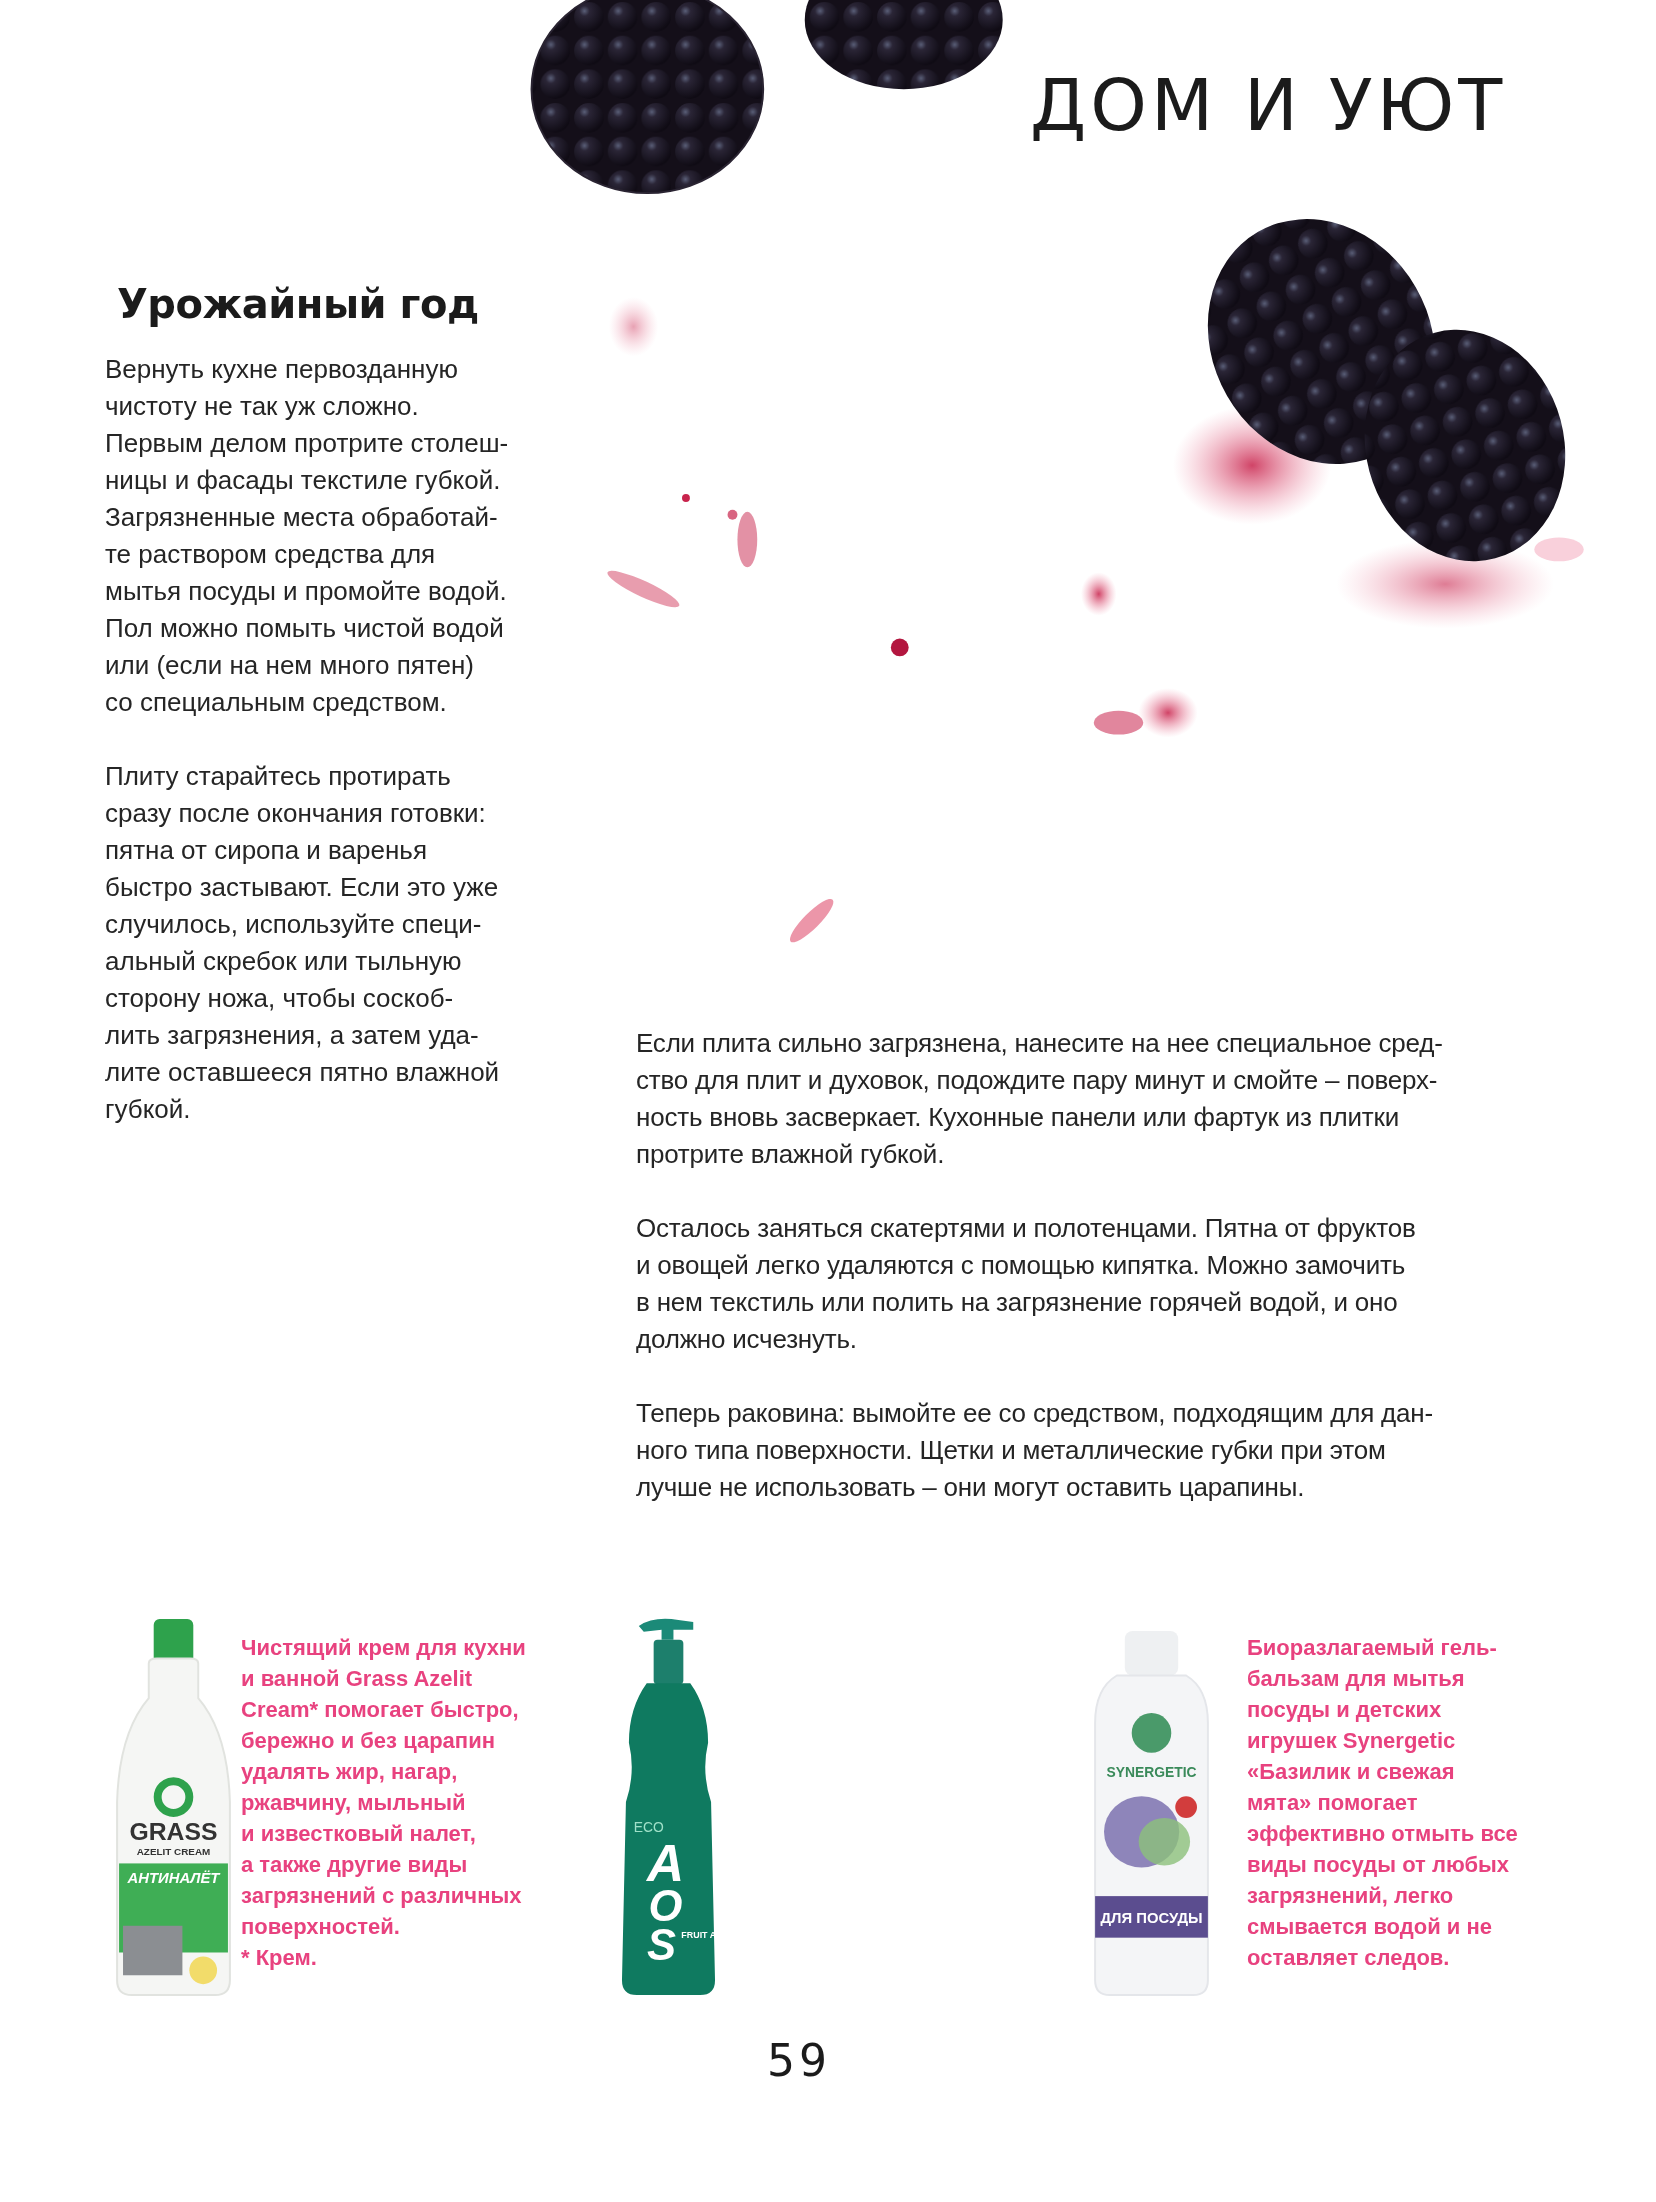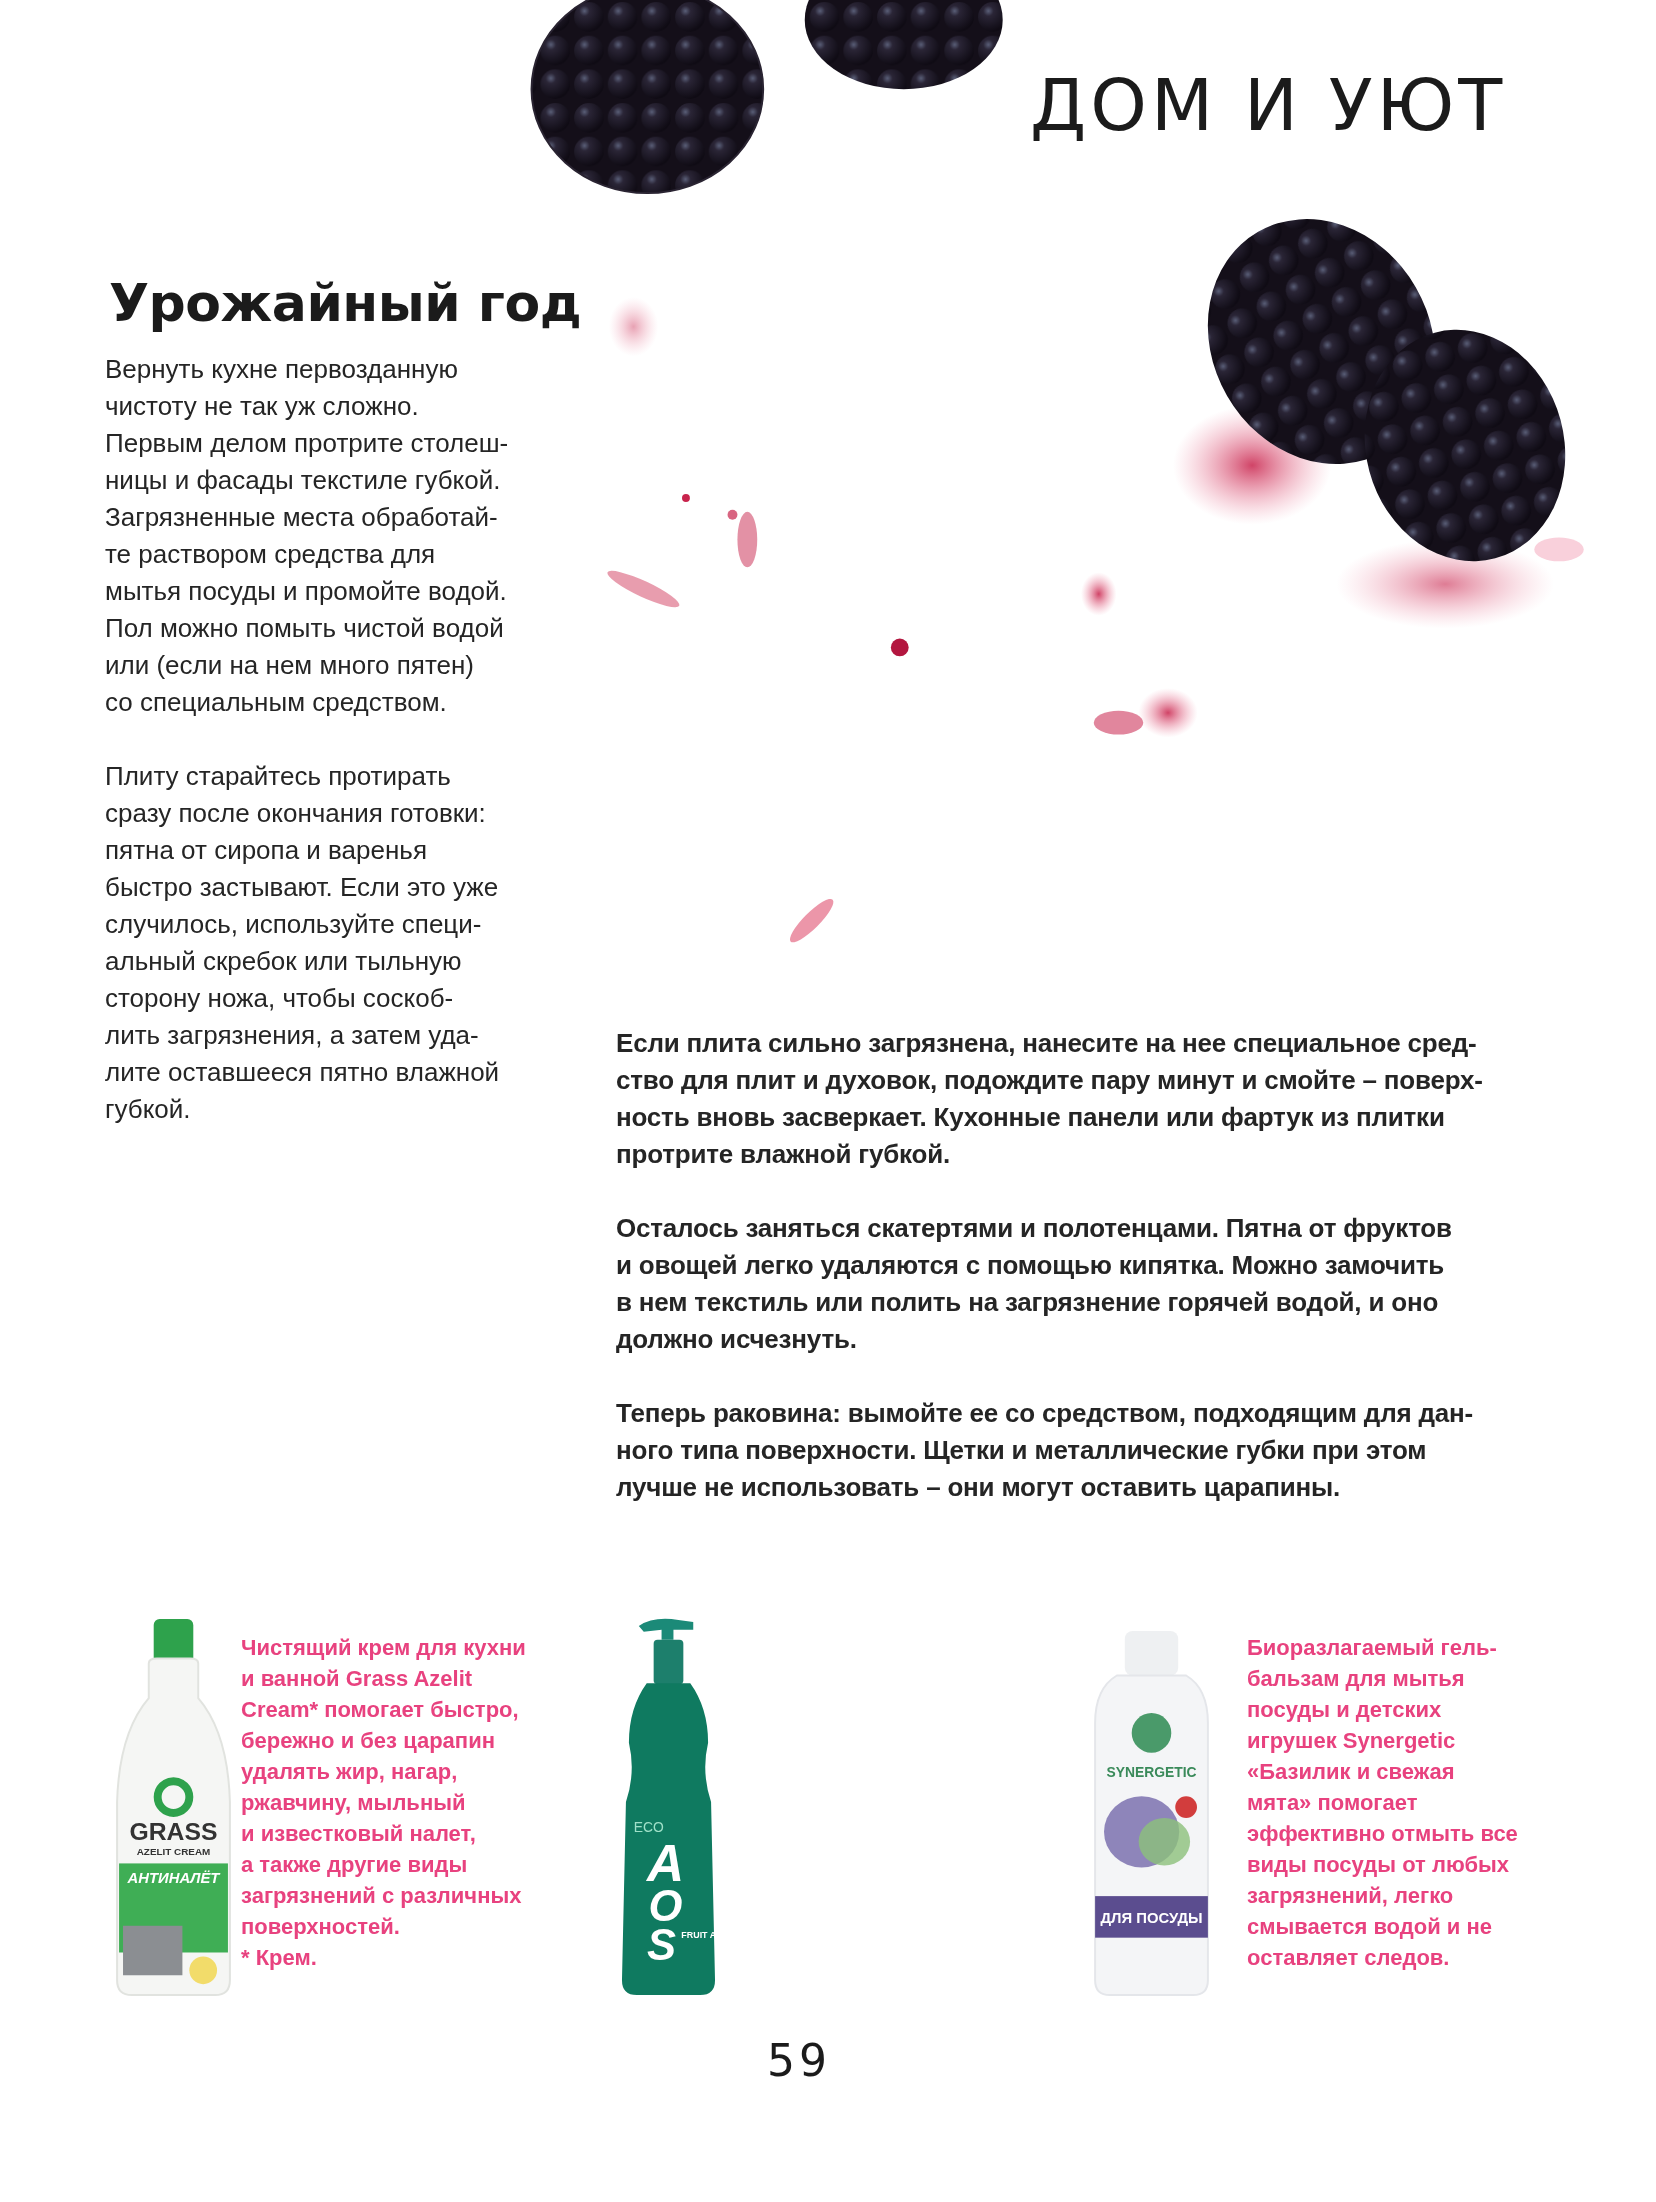--- a/index.html
+++ b/index.html
@@ -1,22 +1,22 @@
 <!DOCTYPE html>
 <html><head>
 <meta charset="utf-8">
 <style>
   html, body { margin: 0; padding: 0; background: #ffffff; }
   body { width: 1656px; height: 2203px; position: relative; overflow: hidden; font-family: "Liberation Sans", "DejaVu Sans", sans-serif; color: #1c1c1c; }
   .art { position: absolute; left: 0; top: 0; width: 1656px; height: 1089px; pointer-events: none; }
   .section-title { position: absolute; left: 1030px; top: 69px; font-family: "DejaVu Sans", sans-serif; font-weight: 400; font-size: 72px; letter-spacing: 4px; color: #1b1b1b; margin: 0; line-height: 1; }
-  .article-title { position: absolute; left: 105px; top: 269px; font-family: "DejaVu Sans", sans-serif; font-weight: 700; font-size: 52px; letter-spacing: -0.5px; color: #1b1b1b; margin: 4px; }
+  .article-title { position: absolute; left: 105px; top: 269px; font-family: "DejaVu Sans", sans-serif; font-weight: 700; font-size: 40px; letter-spacing: -0.5px; color: #1b1b1b; margin: 12px; }
   .col-left { position: absolute; left: 105px; top: 351px; width: 455px; }
   .col-left p { margin: 0 0 37px 0; font-size: 26px; line-height: 37px; color: #252525; white-space: pre-line; }
-  .col-right { position: absolute; left: 616px; top: 1025px; width: 950px; font-weight: bold; }
+  .col-right { position: absolute; left: 636px; top: 1025px; width: 950px; }
   .col-right p { margin: 0 0 37px 0; font-size: 26px; line-height: 37px; color: #252525; white-space: pre-line; letter-spacing: -0.2px; }
   .products { position: absolute; left: 0; top: 1614px; width: 1656px; height: 386px; }
   .product { position: absolute; top: 0; height: 386px; }
   .product .caption { position: absolute; top: 18px; font-weight: 700; font-size: 22px; line-height: 31px; color: #e8427f; white-space: pre-line; margin: 0; }
   .product svg { position: absolute; }
   .page-number { position: absolute; left: 767px; top: 2039px; font-family: "DejaVu Sans", sans-serif; font-size: 44px; letter-spacing: 4px; color: #1b1b1b; margin: 0; line-height: 1; }
 </style>
 </head>
 <body>
 

